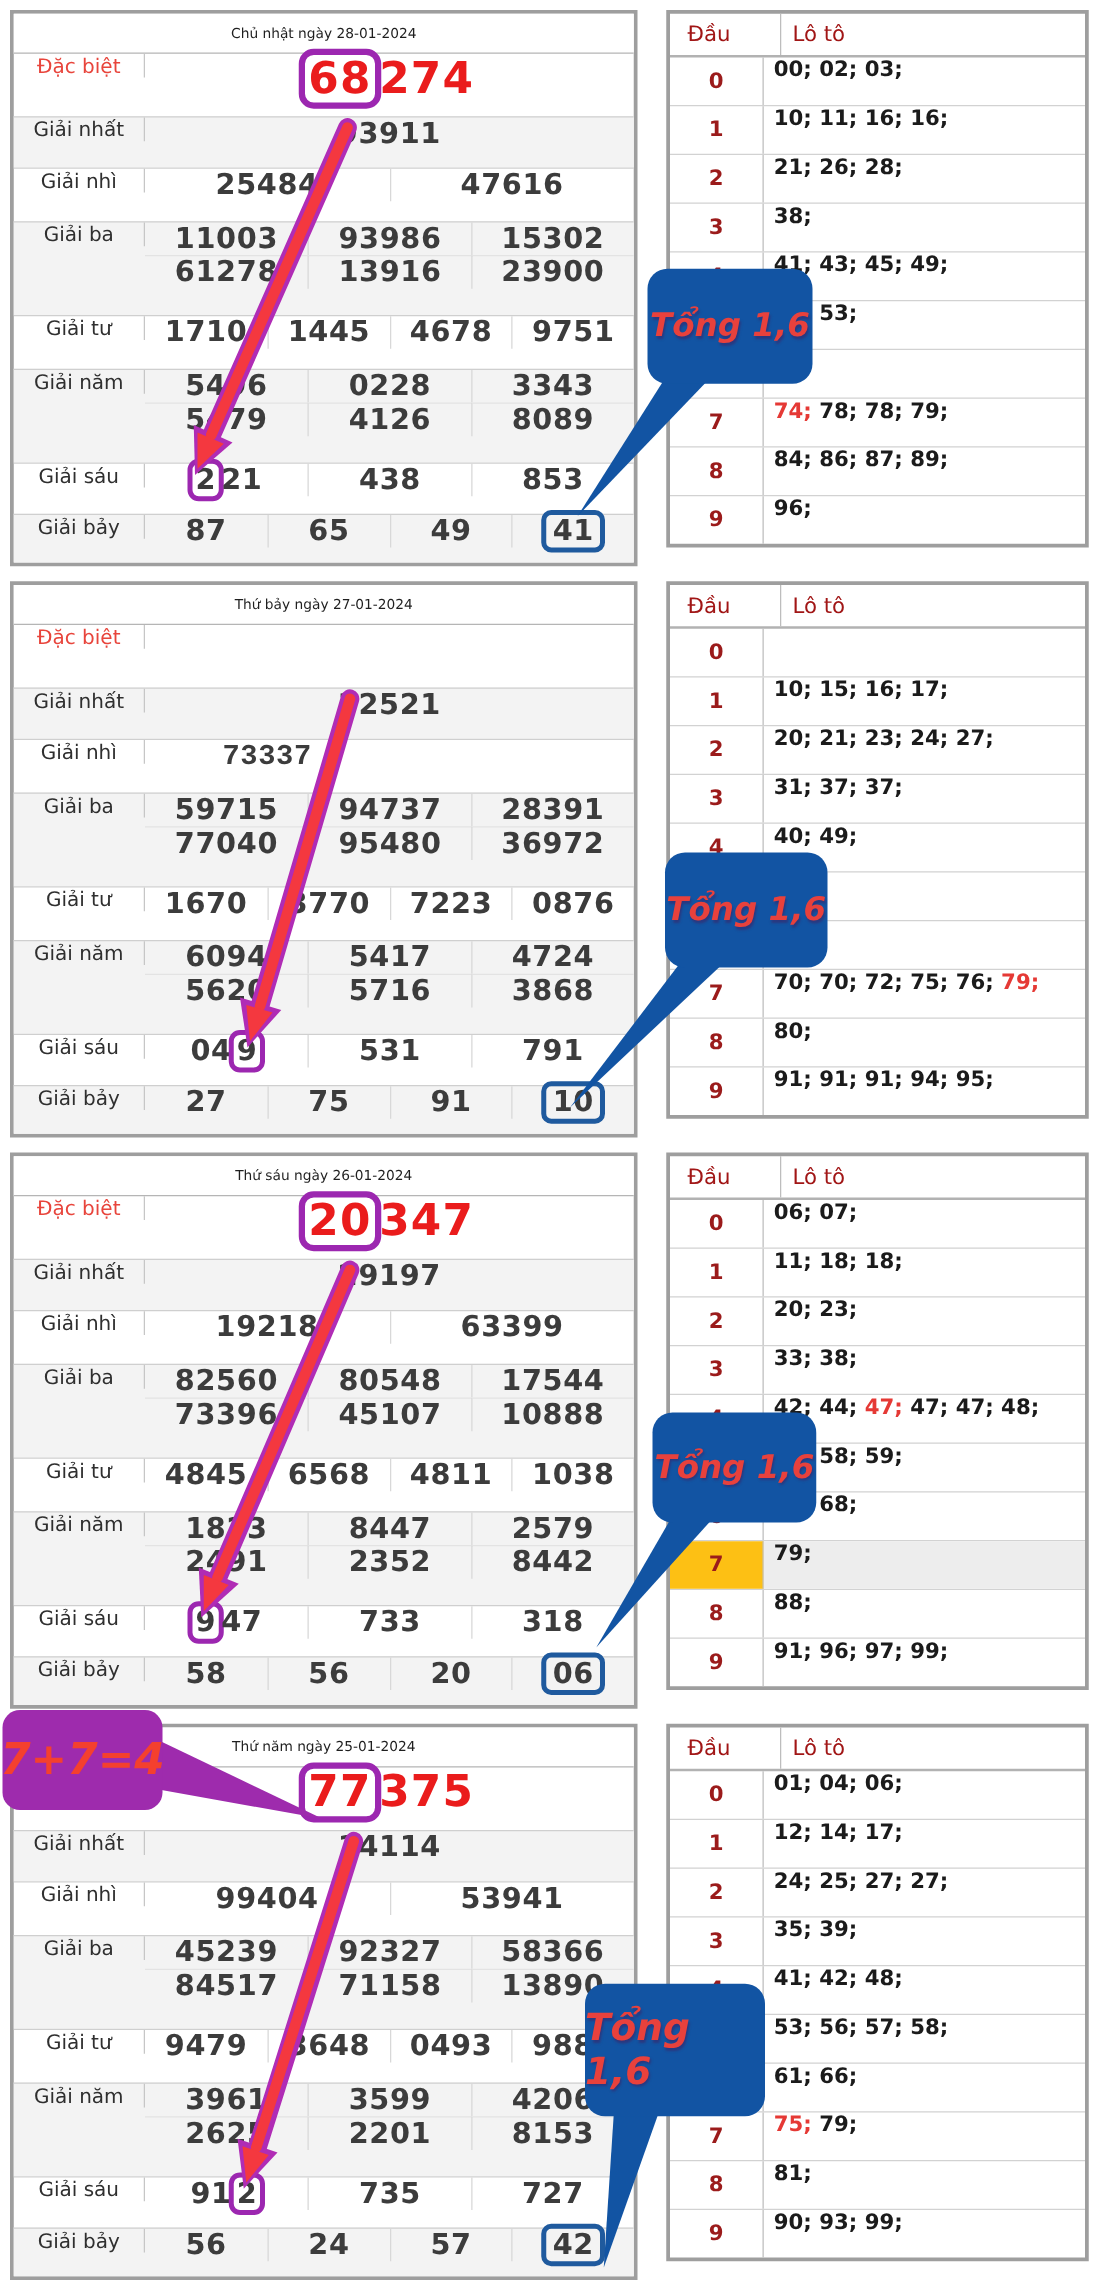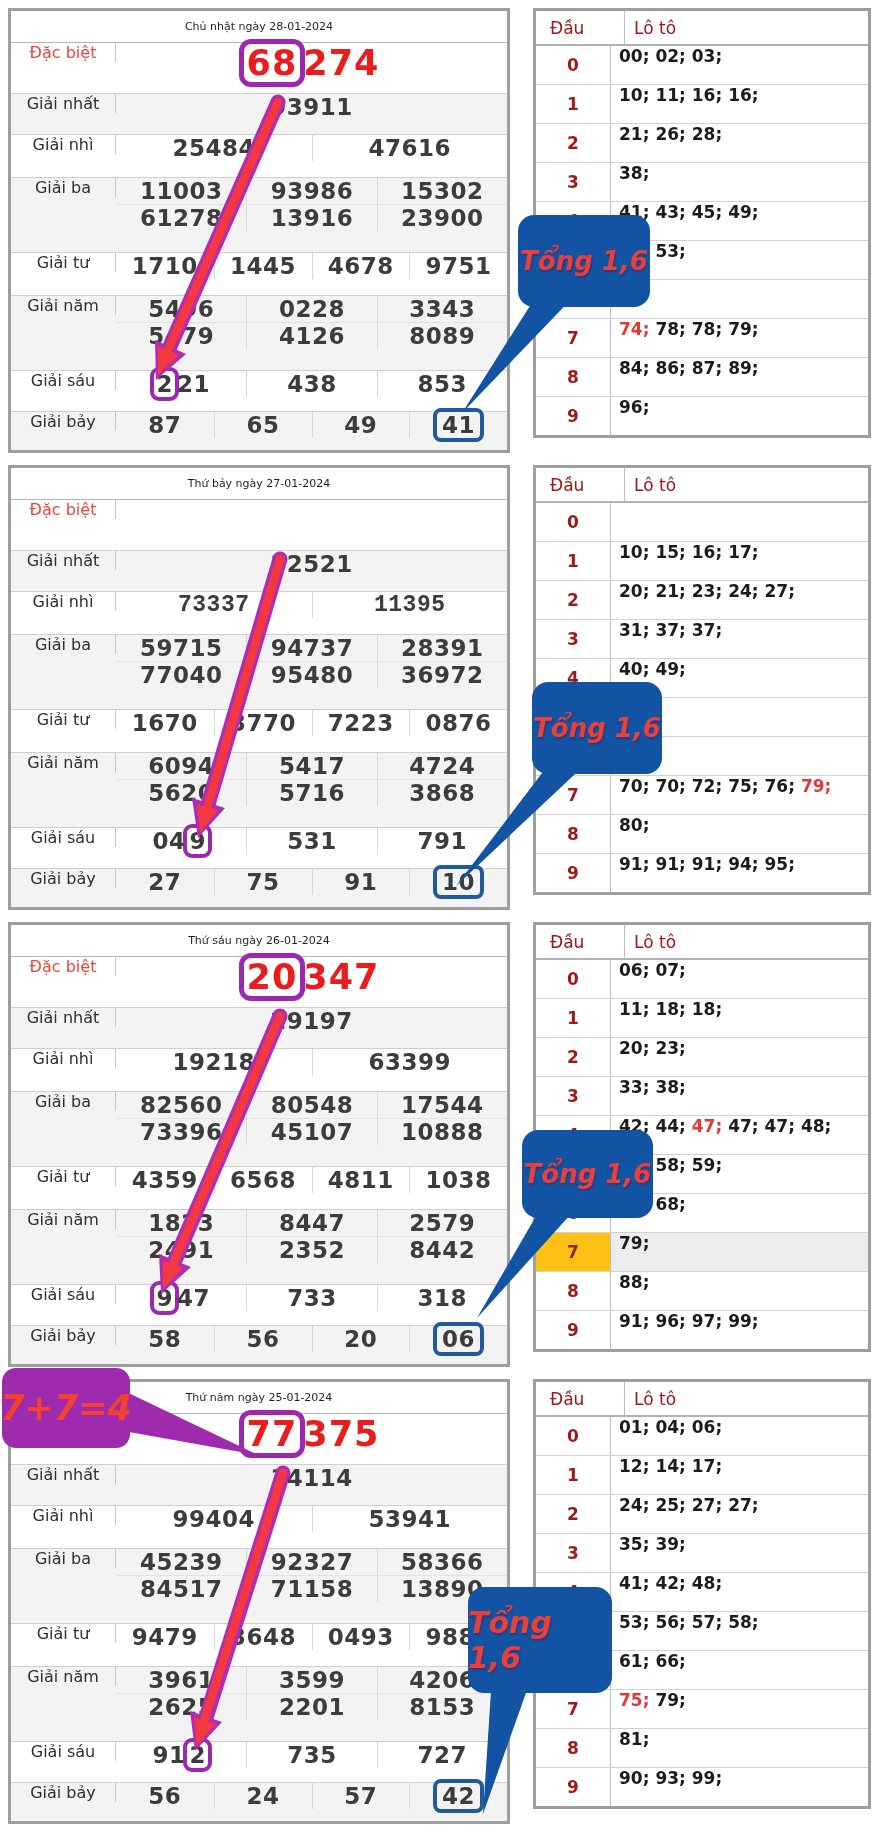--- a/index.html
+++ b/index.html
@@ -220,21 +220,20 @@
       <div class="prow shade" style="height: 40px;">
         <div class="plabel">Giải nhất</div>
         <div class="pvals" style="grid-template-columns: repeat(1, 1fr);">
           <div class="cell">32521</div>
         </div>
       </div>
       <div class="prow" style="height: 42px;">
         <div class="plabel">Giải nhì</div>
         <div class="pvals" style="grid-template-columns: repeat(2, 1fr); font-family: Liberation Mono, monospace;">
           <div class="cell">73337</div>
-          <div class="cell bl">11395</div>
         </div>
       </div>
       <div class="prow shade" style="height: 74px;">
         <div class="plabel">Giải ba</div>
         <div class="pvals" style="grid-template-columns: repeat(3, 1fr);">
           <div class="cell">59715</div>
           <div class="cell bl">94737</div>
           <div class="cell bl">28391</div>
           <div class="cell bt">77040</div>
           <div class="cell bl bt">95480</div>
@@ -396,21 +395,21 @@
           <div class="cell bl">80548</div>
           <div class="cell bl">17544</div>
           <div class="cell bt">73396</div>
           <div class="cell bl bt">45107</div>
           <div class="cell bl bt">10888</div>
         </div>
       </div>
       <div class="prow" style="height: 42px;">
         <div class="plabel">Giải tư</div>
         <div class="pvals" style="grid-template-columns: repeat(4, 1fr);">
-          <div class="cell">4359</div>
+          <div class="cell">4845</div>
           <div class="cell bl">6568</div>
           <div class="cell bl">4811</div>
           <div class="cell bl">1038</div>
         </div>
       </div>
       <div class="prow shade" style="height: 74px;">
         <div class="plabel">Giải năm</div>
         <div class="pvals" style="grid-template-columns: repeat(3, 1fr);">
           <div class="cell">1823</div>
           <div class="cell bl">8447</div>

